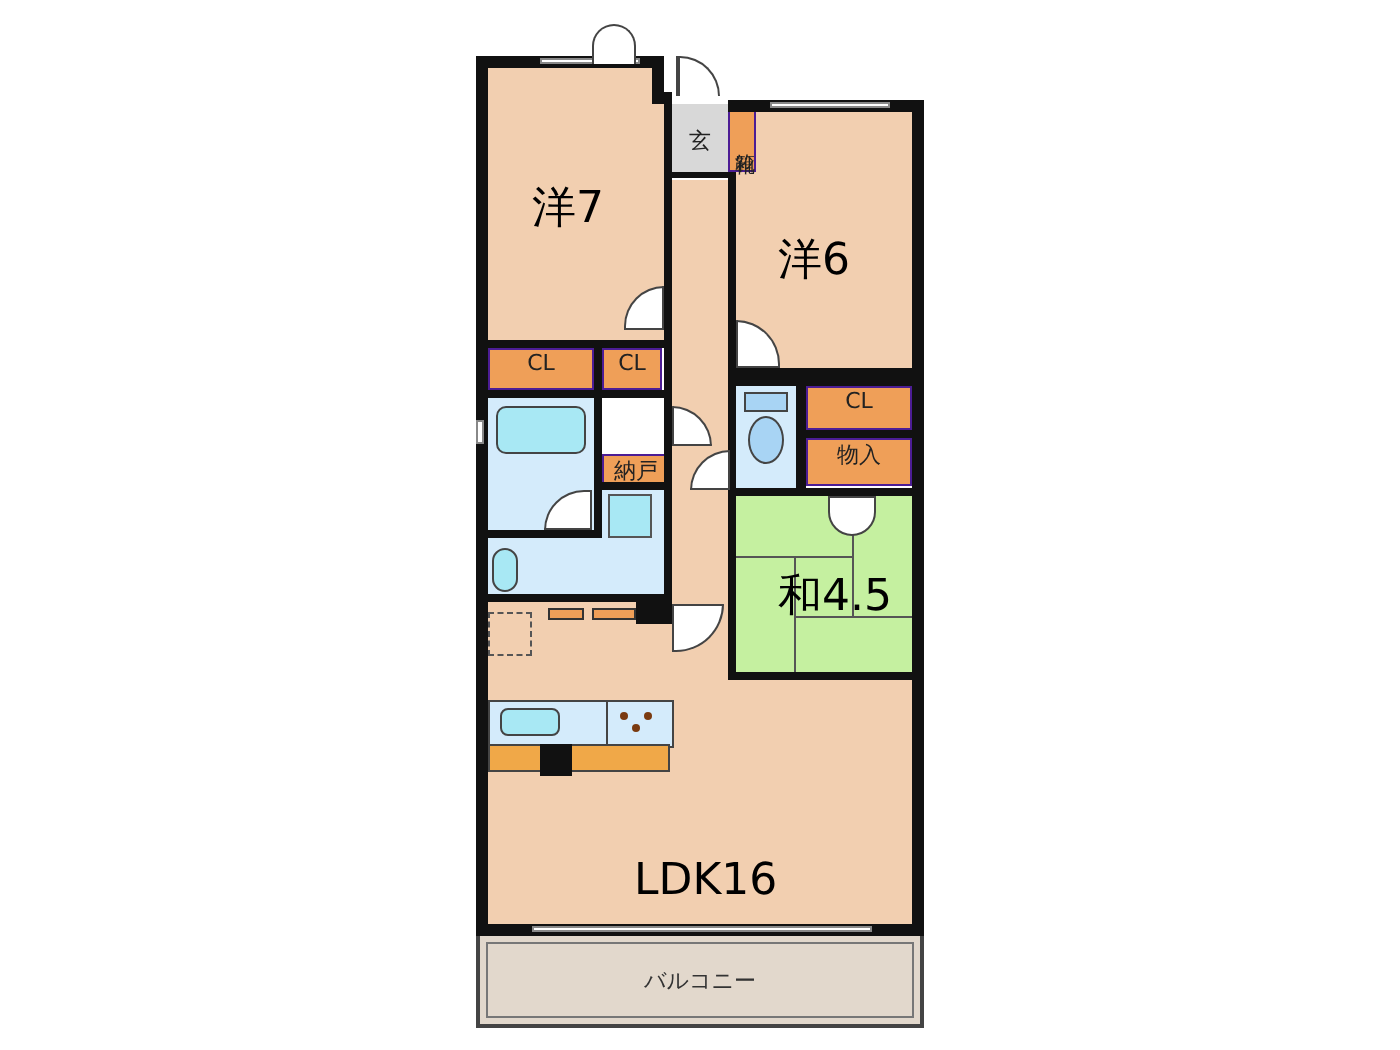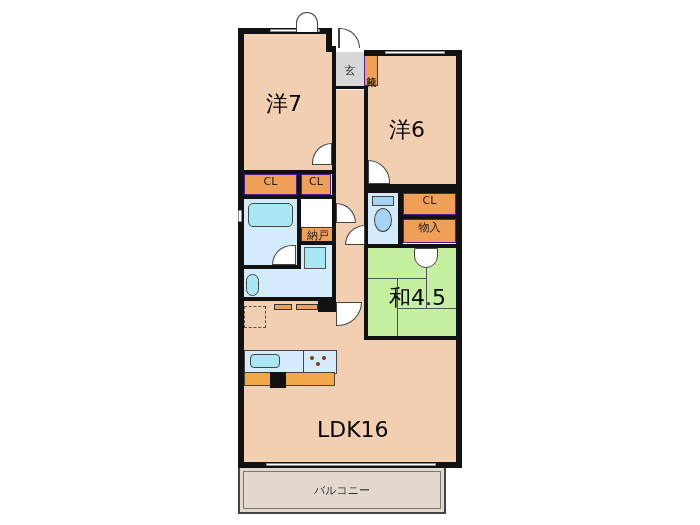--- a/index.html
+++ b/index.html
@@ -74,21 +74,21 @@
 
 <div class="wet" style="left:244px;top:350px;width:60px;height:22px;border:1px solid #444;"></div>
 <div class="abs" style="left:250px;top:354px;width:30px;height:14px;background:#a8e8f4;border:1.5px solid #444;border-radius:4px;"></div>
 <div class="wet" style="left:303px;top:350px;width:32px;height:22px;border:1px solid #444;"></div>
 <div class="abs" style="left:310px;top:356px;width:4px;height:4px;background:#7a3a10;border-radius:50%;"></div>
 <div class="abs" style="left:322px;top:356px;width:4px;height:4px;background:#7a3a10;border-radius:50%;"></div>
 <div class="abs" style="left:316px;top:362px;width:4px;height:4px;background:#7a3a10;border-radius:50%;"></div>
 <div class="abs" style="left:244px;top:372px;width:91px;height:14px;background:#f0a848;border:1px solid #444;"></div>
 <div class="abs" style="left:270px;top:372px;width:16px;height:16px;background:#111;"></div>
 
-<div class="balcony" style="left:238px;top:466px;width:208px;height:48px;">
+<div class="balcony" style="left:238px;top:466px;width:224px;height:48px;">
   <div class="balcony-inner" style="left:3px;top:3px;right:3px;bottom:3px;"></div>
   <span style="position:absolute;left:0;right:0;top:15px;text-align:center;font-size:11px;color:#333;">バルコニー</span>
 </div>
 
 <div class="wall" style="left:238px;top:28px;width:6px;height:440px;"></div>
 <div class="wall" style="left:238px;top:28px;width:94px;height:6px;"></div>
 <div class="wall" style="left:326px;top:28px;width:6px;height:22px;"></div>
 <div class="wall" style="left:326px;top:46px;width:10px;height:6px;"></div>
 <div class="wall" style="left:332px;top:46px;width:4px;height:260px;"></div>
 <div class="wall" style="left:364px;top:50px;width:98px;height:6px;"></div>
@@ -120,13 +120,13 @@
 <div class="door-arc" style="left:312px;top:143px;width:20px;height:22px;border-radius:20px 0 0 0;"></div>
 <div class="door-arc" style="left:368px;top:160px;width:22px;height:24px;border-radius:0 22px 0 0;"></div>
 <div class="door-arc" style="left:336px;top:203px;width:20px;height:20px;border-radius:0 20px 0 0;"></div>
 <div class="door-arc" style="left:345px;top:225px;width:20px;height:20px;border-radius:20px 0 0 0;"></div>
 <div class="door-arc" style="left:272px;top:245px;width:24px;height:20px;border-radius:20px 0 0 0;"></div>
 <div class="door-arc" style="left:336px;top:302px;width:26px;height:24px;border-radius:0 0 24px 0;"></div>
 
 <div class="label-big" style="left:266px;top:89px;">洋7</div>
 <div class="label-big" style="left:389px;top:115px;">洋6</div>
 <div class="label-big" style="left:389px;top:283px;">和4.5</div>
-<div class="label-big" style="left:317px;top:417px;">LDK16</div>
+<div class="label-big" style="left:317px;top:428px;">LDK16</div>
 
 </body></html>

